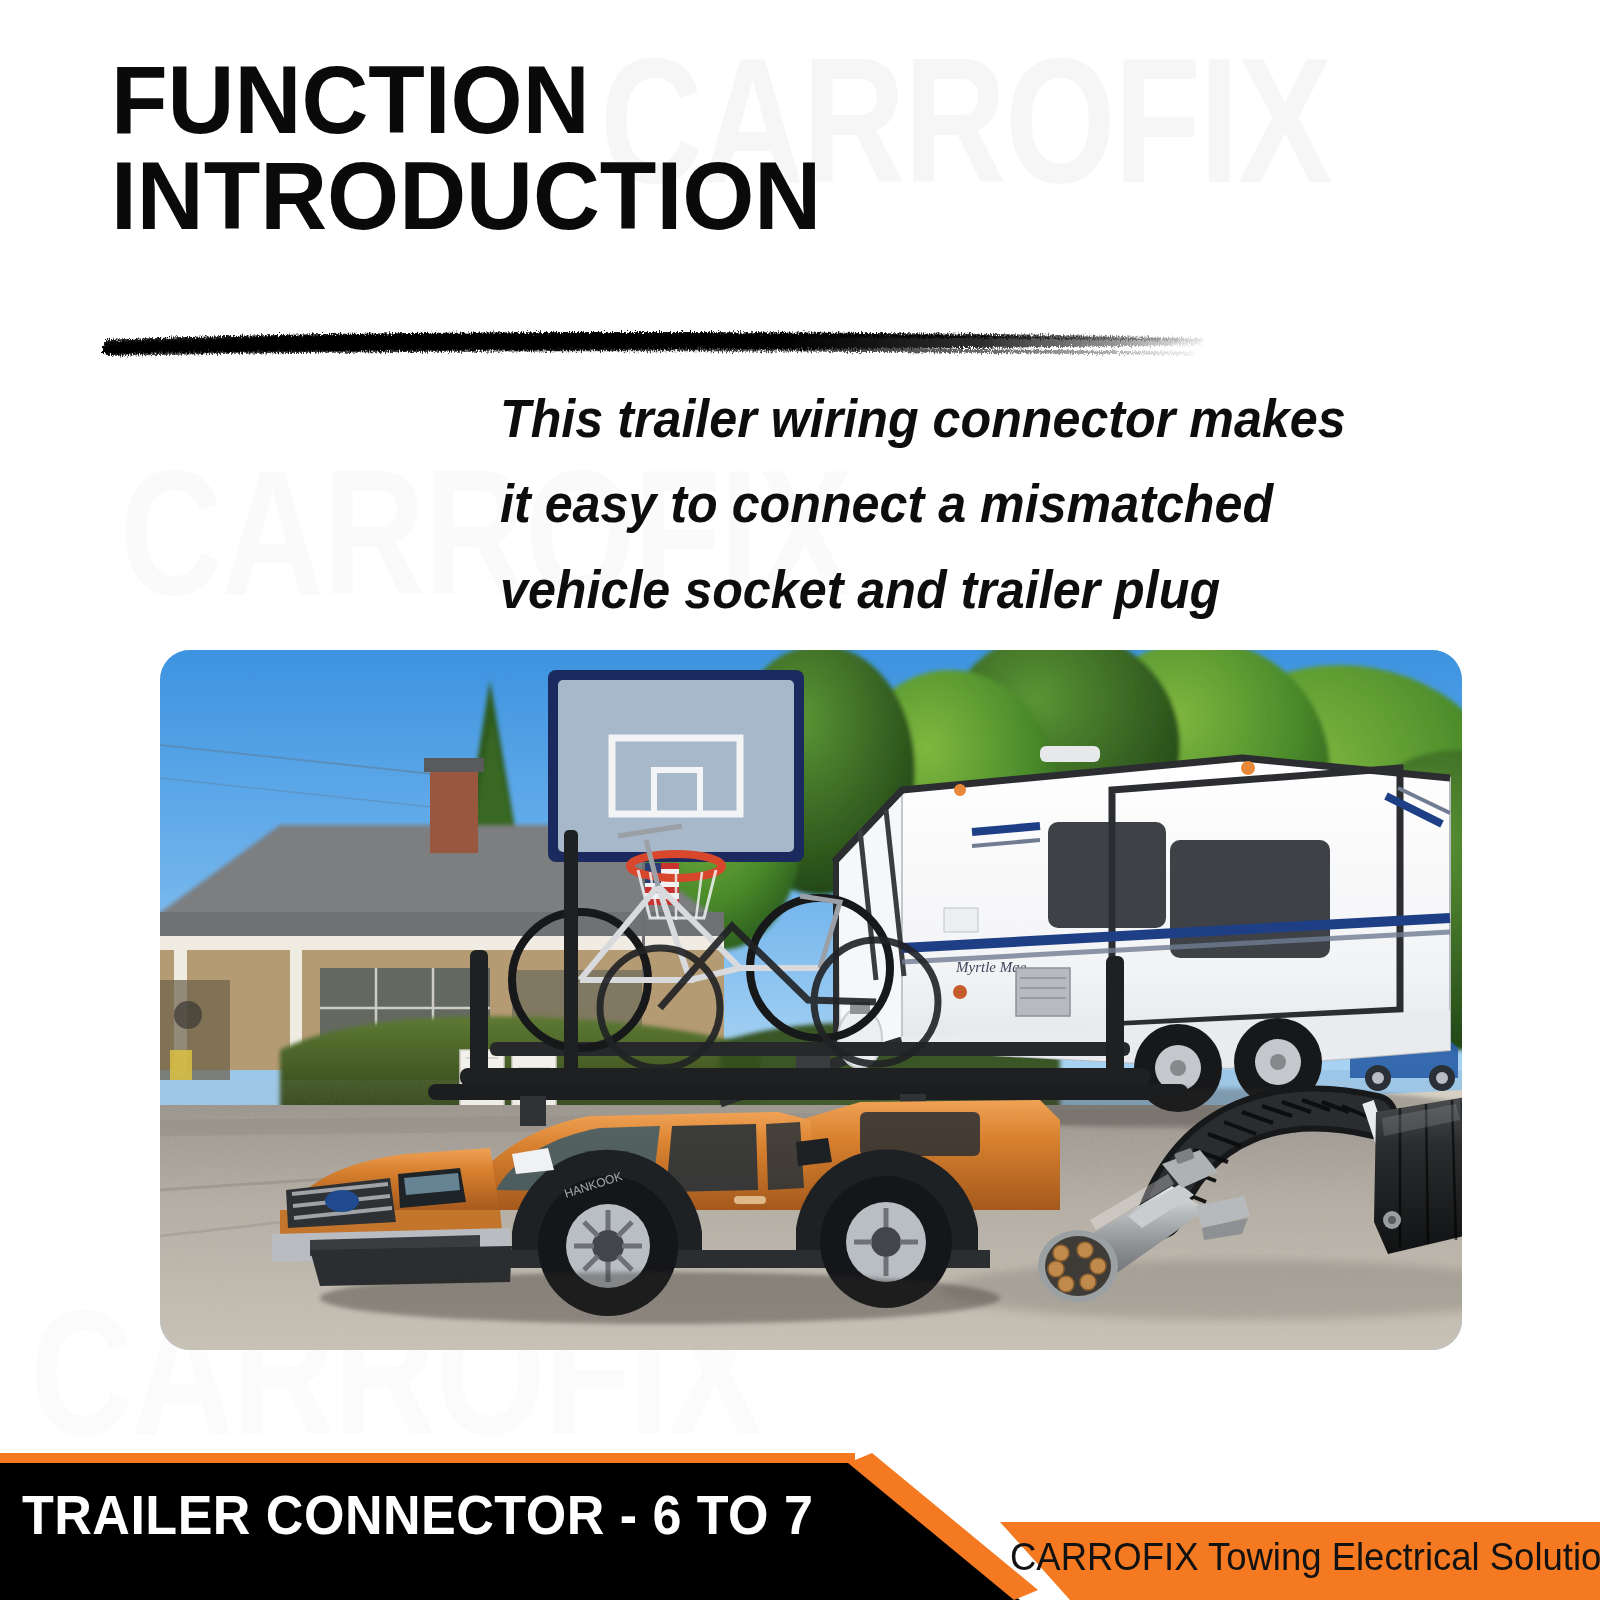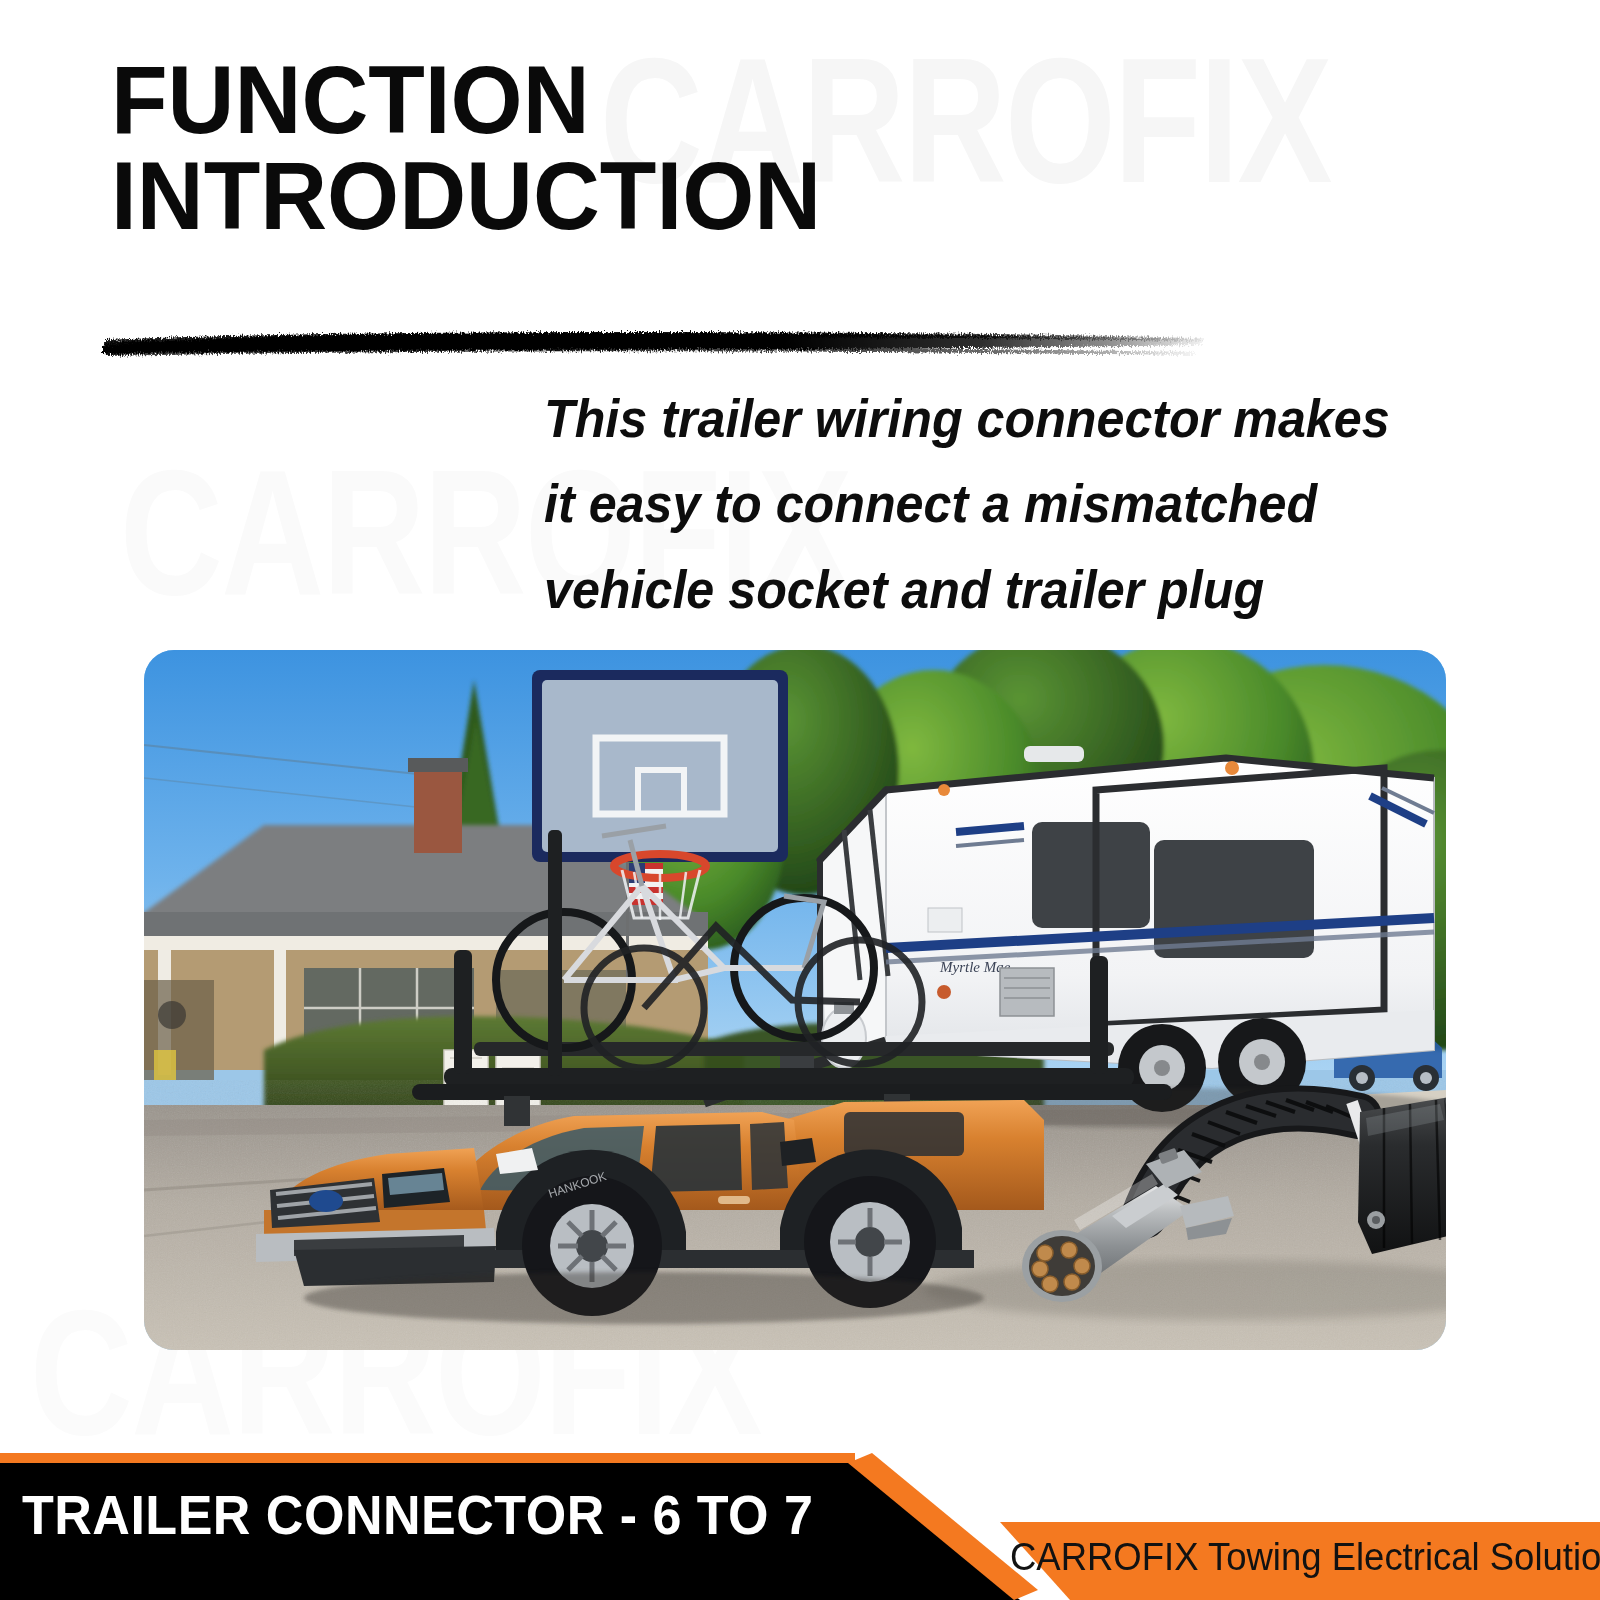--- a/index.html
+++ b/index.html
@@ -51,40 +51,40 @@
     position:absolute;
     left:96px; top:312px;
     width:1112px; height:60px;
     z-index:3;
   }
   .divider svg { display:block; }
 
   
   .subtitle {
     position:absolute;
-    left:544px; top:376px;
+    left:500px; top:376px;
     width:1010px;
     z-index:3;
   }
   .subtitle-line {
     font-family:"Liberation Sans", sans-serif;
     font-weight:bold;
     font-style:italic;
     font-size:54px;
     line-height:1.58;
     color:#0d0d0d;
     transform:scaleX(0.93);
     transform-origin:left center;
     white-space:nowrap;
   }
 
   
   .photo {
     position:absolute;
-    left:144px; top:650px;
+    left:160px; top:650px;
     width:1302px; height:700px;
     border-radius:30px;
     overflow:hidden;
     z-index:2;
     background:#9cc7e8;
   }
   .photo svg { display:block; width:100%; height:100%; }
 
   
   .banner {

